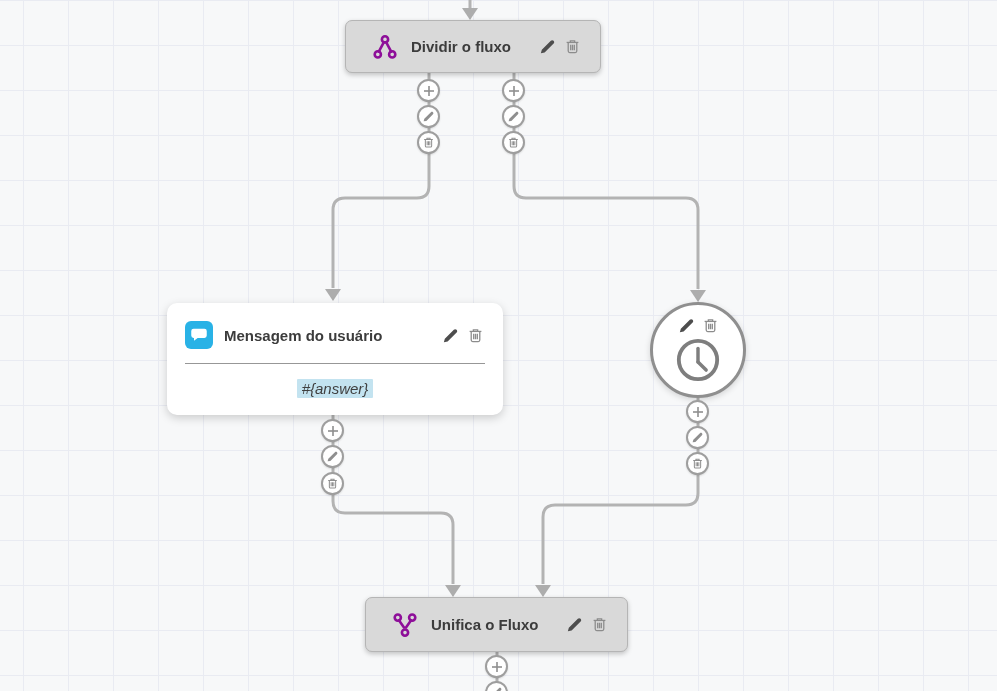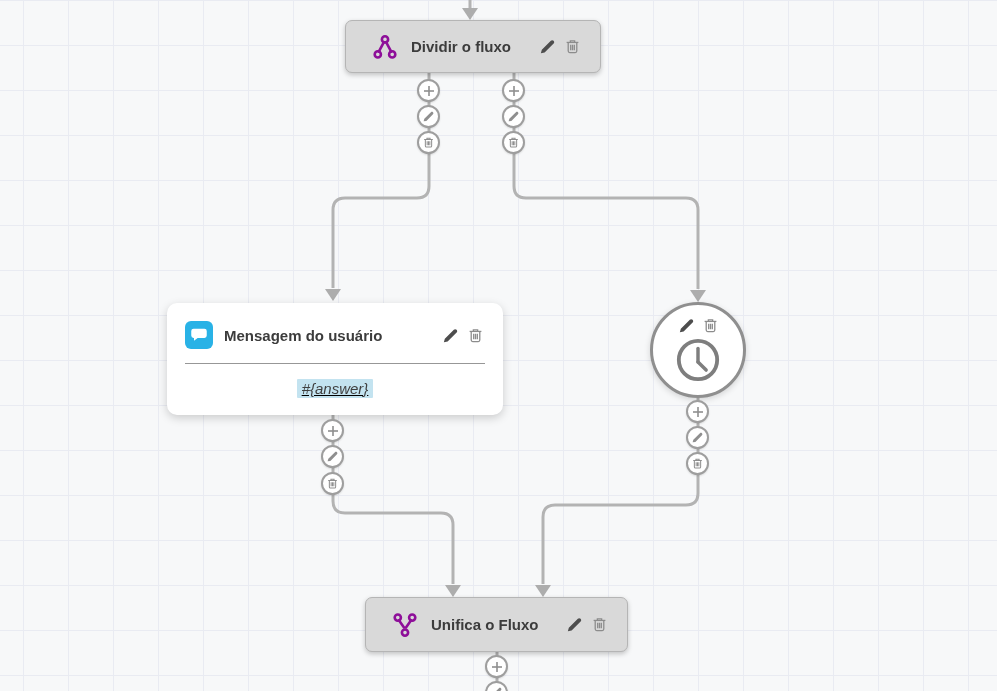--- a/index.html
+++ b/index.html
@@ -33,21 +33,21 @@
     position:absolute;z-index:3;background:#fff;border-radius:10px;
     box-shadow:0 3px 10px rgba(0,0,0,.18);box-sizing:border-box;
   }
   .card-header{display:flex;align-items:center;gap:11px;padding:18px 20px 14px 18px;}
   .card-header .ntitle{font-weight:bold;font-size:15px;color:#3c3c3c;white-space:nowrap;}
   .chat-badge{
     width:28px;height:28px;border-radius:6px;background:#29b2e6;
     display:flex;align-items:center;justify-content:center;flex:0 0 auto;
   }
   .card-divider{border:none;border-top:1.5px solid #979797;margin:0 18px;}
-  .card-body{display:flex;align-items:center;justify-content:center;height:48px;text-decoration:underline;}
+  .card-body{display:flex;align-items:center;justify-content:center;height:48px;}
   .var-chip{
     font-style:italic;font-size:15px;color:#3f3f3f;
     background:#c3e3f0;padding:1px 5px;border-radius:1px;
   }
 
   
   .circle-node{
     position:absolute;z-index:3;width:96px;height:96px;border-radius:50%;
     background:#fff;border:3px solid #8f8f8f;box-sizing:border-box;
     box-shadow:0 2px 6px rgba(0,0,0,.15);

